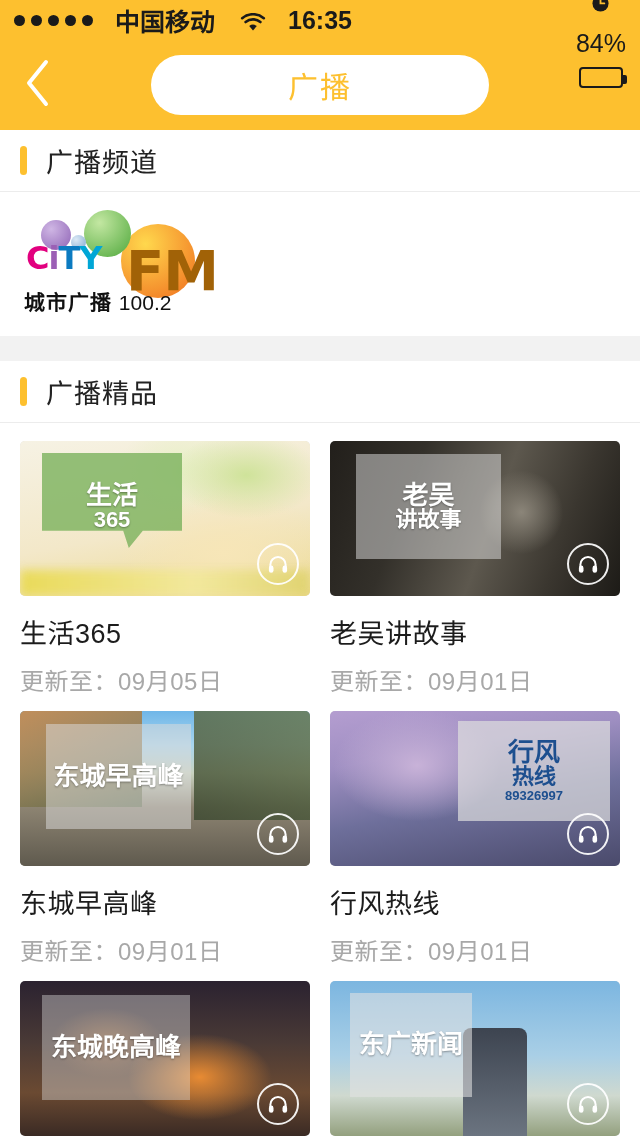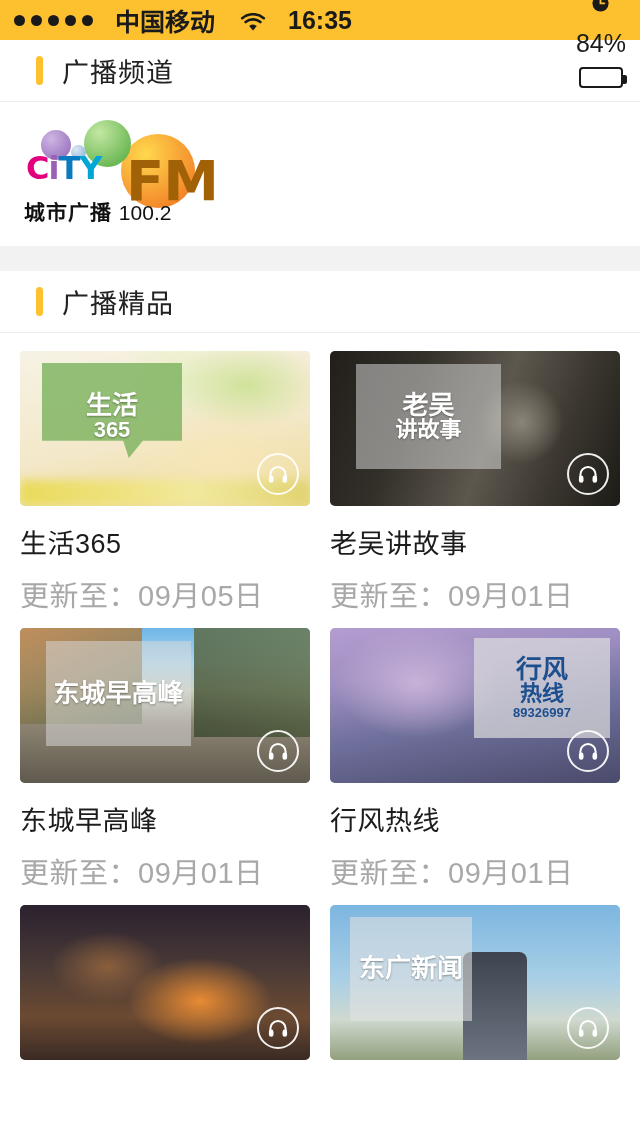--- a/index.html
+++ b/index.html
@@ -53,21 +53,21 @@
     position:absolute; left:50%; transform:translateX(-50%);
     width:338px; height:60px; background:#ffffff; border-radius:30px;
     display:flex; align-items:center; justify-content:center;
     color:#FDC02F; font-size:30px; font-weight:400; letter-spacing:2px;
     cursor:pointer;
   }
 
   
   .section-head{
     height:62px; display:flex; align-items:center;
-    padding-left:36px; background:#fff;
+    padding-left:20px; background:#fff;
     border-bottom:1px solid #ececec;
   }
   .accent-bar{
     width:7px; height:29px; background:#FDC02F; border-radius:4px; margin-right:19px;
   }
   .section-title{ font-size:27px; color:#222; font-weight:500; letter-spacing:1px; }
 
   .gray-gap{ height:25px; background:#f2f2f2; }
 
   
@@ -123,21 +123,21 @@
     position:absolute; right:11px; bottom:11px;
     width:42px; height:42px; border-radius:50%;
     border:2px solid rgba(255,255,255,0.92);
     display:flex; align-items:center; justify-content:center;
   }
   .card-title{
     font-size:27px; color:#1c1c1c; margin-top:16px; letter-spacing:0.5px;
     white-space:nowrap;
   }
   .card-sub{
-    font-size:29px; color:#a8a8a8; margin-top:11px; letter-spacing:0.5px;
+    font-size:24px; color:#a8a8a8; margin-top:11px; letter-spacing:0.5px;
     white-space:nowrap;
   }
 
   
   .art-food{
     background:
       radial-gradient(ellipse 120px 70px at 78% 22%, #cfe39a 0%, rgba(207,227,154,0) 62%),
       radial-gradient(ellipse 100px 80px at 55% 18%, #e8f0c8 0%, rgba(232,240,200,0) 60%),
       radial-gradient(ellipse 150px 90px at 70% 72%, #f7e6b8 0%, rgba(247,230,184,0) 70%),
       linear-gradient(170deg,#f6f2e4 0%,#f3e8c9 55%,#ecd98f 100%);
@@ -173,21 +173,21 @@
   .art-traffic-day::after{
     content:""; position:absolute; right:0; top:0; width:40%; height:70%;
     background:linear-gradient(200deg,#6a7a52,#3e4a32);
     opacity:.85;
   }
   .art-mirror{
     background:
       radial-gradient(ellipse 120px 80px at 30% 35%, #c8b2d8 0%, rgba(200,178,216,0) 70%),
       linear-gradient(170deg,#b49dd0 0%,#9f8fc2 28%,#6e6f9b 58%,#4a4a6b 100%);
   }
-  .badge-blue{ right:10px; top:10px; width:136px; height:100px; background:rgba(222,222,222,0.70); }
+  .badge-blue{ right:10px; top:10px; width:152px; height:100px; background:rgba(222,222,222,0.70); }
 
   .art-night{
     background:
       radial-gradient(ellipse 100px 60px at 62% 62%, #e88b33 0%, rgba(232,139,51,0) 72%),
       radial-gradient(ellipse 80px 50px at 30% 40%, #8a5f3c 0%, rgba(138,95,60,0) 70%),
       linear-gradient(180deg,#2b2230 0%,#4a3a36 40%,#6b4a32 72%,#3a2a24 100%);
   }
   .badge-night{ left:22px; top:14px; width:148px; height:105px; background:rgba(220,220,220,0.42); }
 
   .art-sky{
@@ -242,20 +242,30 @@
           <path d="M4.6 4.6 L7.6 6.8 M19.4 4.6 L16.4 6.8" stroke="#1a1a1a" stroke-width="2.6" stroke-linecap="round"></path>
         </svg>
       </span>
       <span class="battpct">84%</span>
       <span class="batt">
         <span class="batt-fill" id="batt-fill" style="width: 84%;"></span>
       </span>
     </div>
   </div>
 
+  <div class="navbar">
+    <div class="back-btn">
+      <span>
+        <svg width="34" height="52" viewBox="0 0 34 52">
+          <path d="M25 5 L8 26 L25 47" stroke="#ffffff" stroke-width="4" fill="none" stroke-linecap="round" stroke-linejoin="round"></path>
+        </svg>
+      </span>
+    </div>
+    <div class="nav-pill">广播</div>
+  </div>
 
   <div class="section-head">
     <span class="accent-bar"></span>
     <span class="section-title">广播频道</span>
   </div>
 
   <div class="channel-row">
     <div class="cityfm">
       <span class="bub orange"></span>
       <span class="bub green"></span>
@@ -348,20 +358,23 @@
               <rect x="16.5" y="13.6" width="4.6" height="7.2" rx="2.3" fill="#ffffff"></rect>
             </svg>
           </div>
         </div>
         <div class="card-title">行风热线</div>
         <div class="card-sub"><span>更新至：</span><span>09月01日</span></div>
       </div>
       <div class="card">
         <div class="thumb">
           <div class="bg art-night"></div>
+          <div class="badge badge-night">
+            <span class="badge-text">东城晚高峰</span>
+          </div>
           <div class="hp">
             <svg width="24" height="24" viewBox="0 0 24 24">
               <path d="M4.4 15.2 v-2.6 a7.6 7.6 0 0 1 15.2 0 v2.6" stroke="#ffffff" stroke-width="2" fill="none" stroke-linecap="round"></path>
               <rect x="2.9" y="13.6" width="4.6" height="7.2" rx="2.3" fill="#ffffff"></rect>
               <rect x="16.5" y="13.6" width="4.6" height="7.2" rx="2.3" fill="#ffffff"></rect>
             </svg>
           </div>
         </div>
       </div>
       <div class="card">

